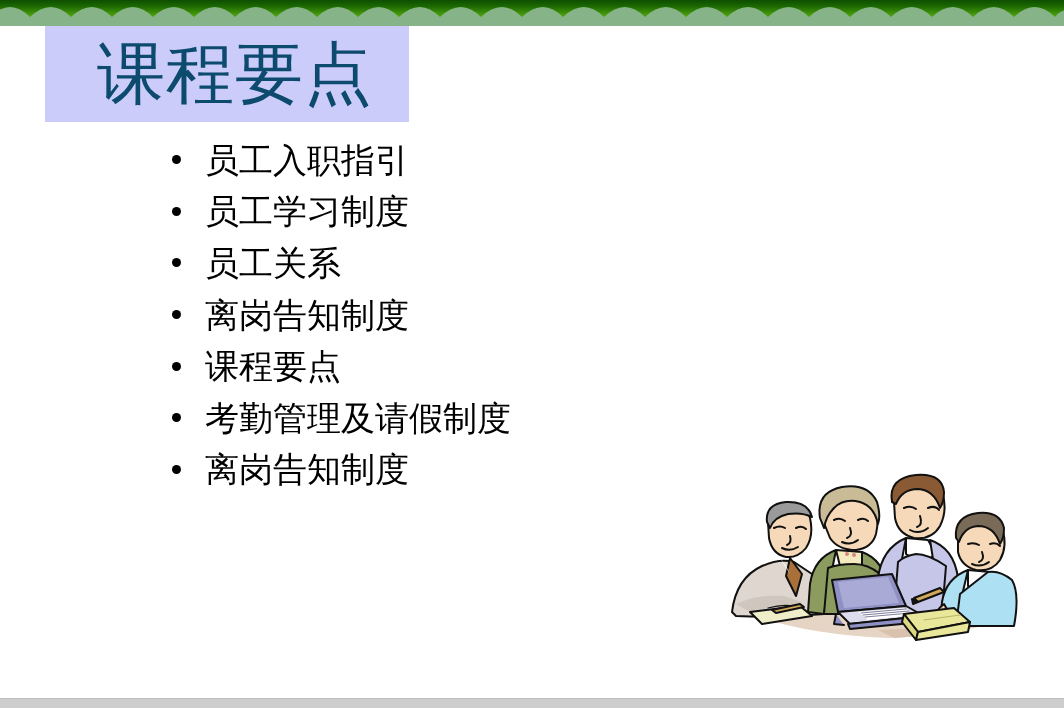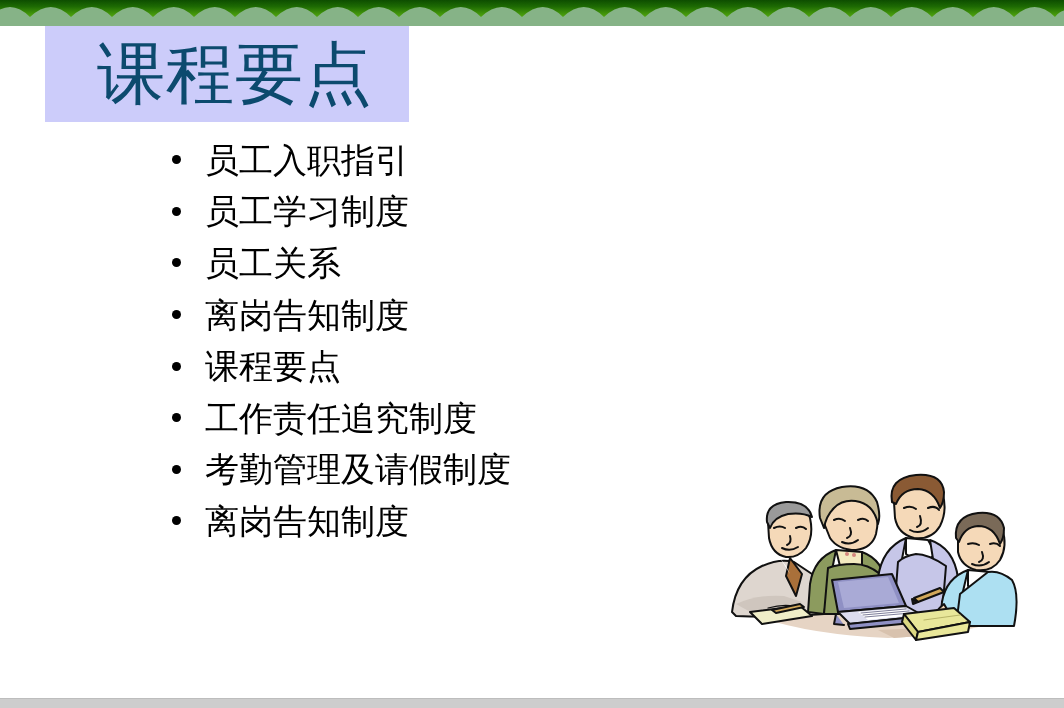--- a/index.html
+++ b/index.html
@@ -214,26 +214,20 @@
     </div>
 
     <div class="bullet-row">
       <span class="bullet-dot">
           <i></i>
         </span>
       <span class="bullet-label">课程要点</span>
     </div>
 
 
-    <div class="bullet-row">
-      <span class="bullet-dot">
-          <i></i>
-        </span>
-      <span class="bullet-label">工作责任追究制度</span>
-    </div>
 
     <div class="bullet-row">
       <span class="bullet-dot">
           <i></i>
         </span>
       <span class="bullet-label">考勤管理及请假制度</span>
     </div>
 
     <div class="bullet-row">
       <span class="bullet-dot">

